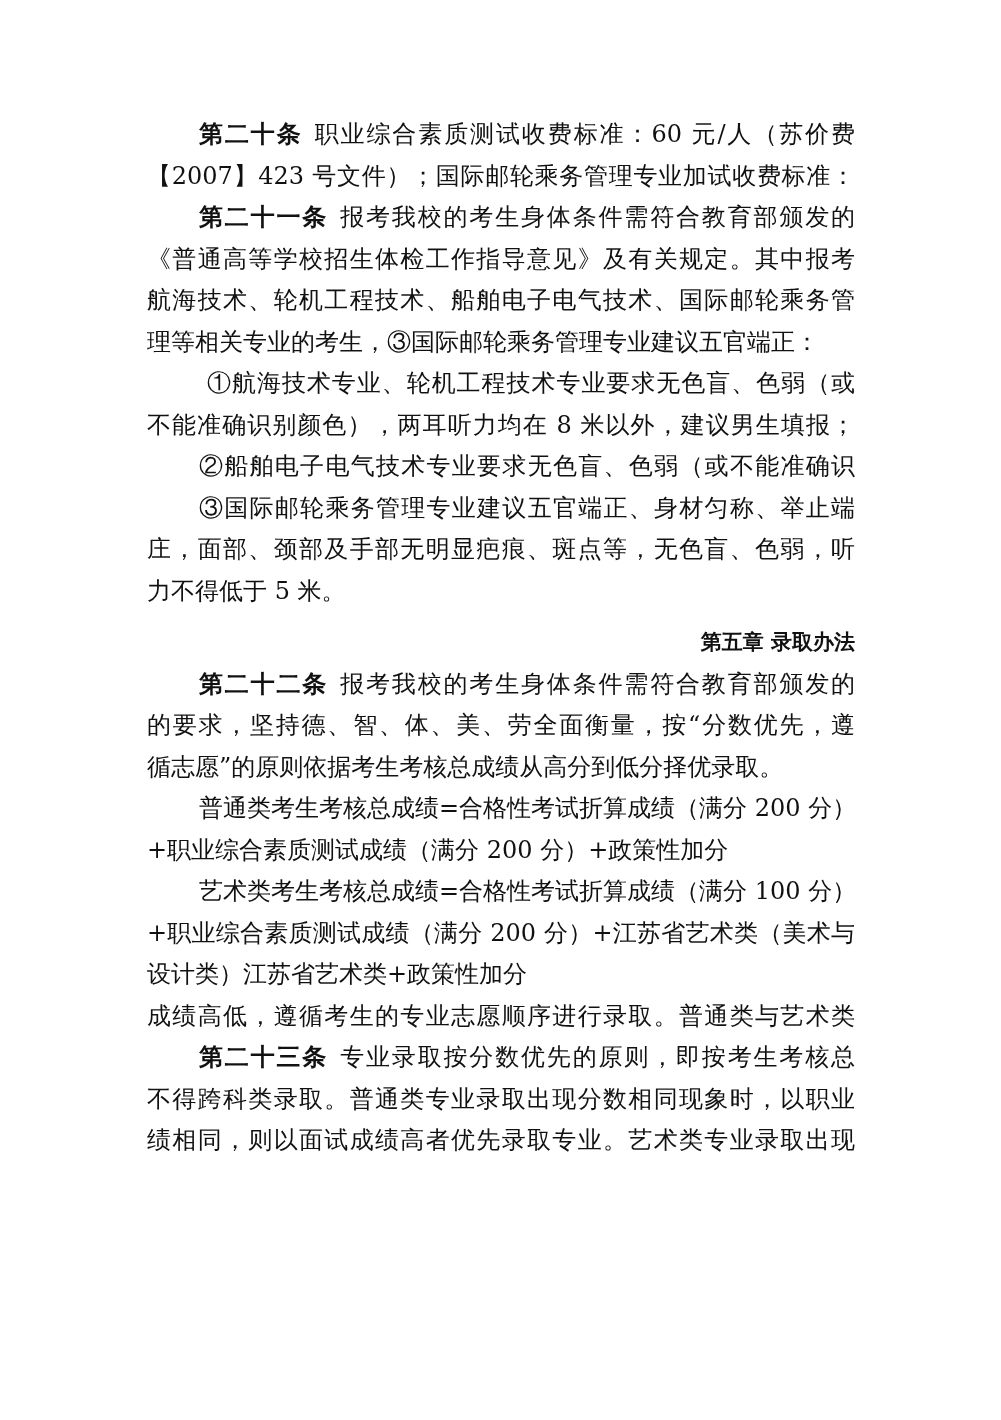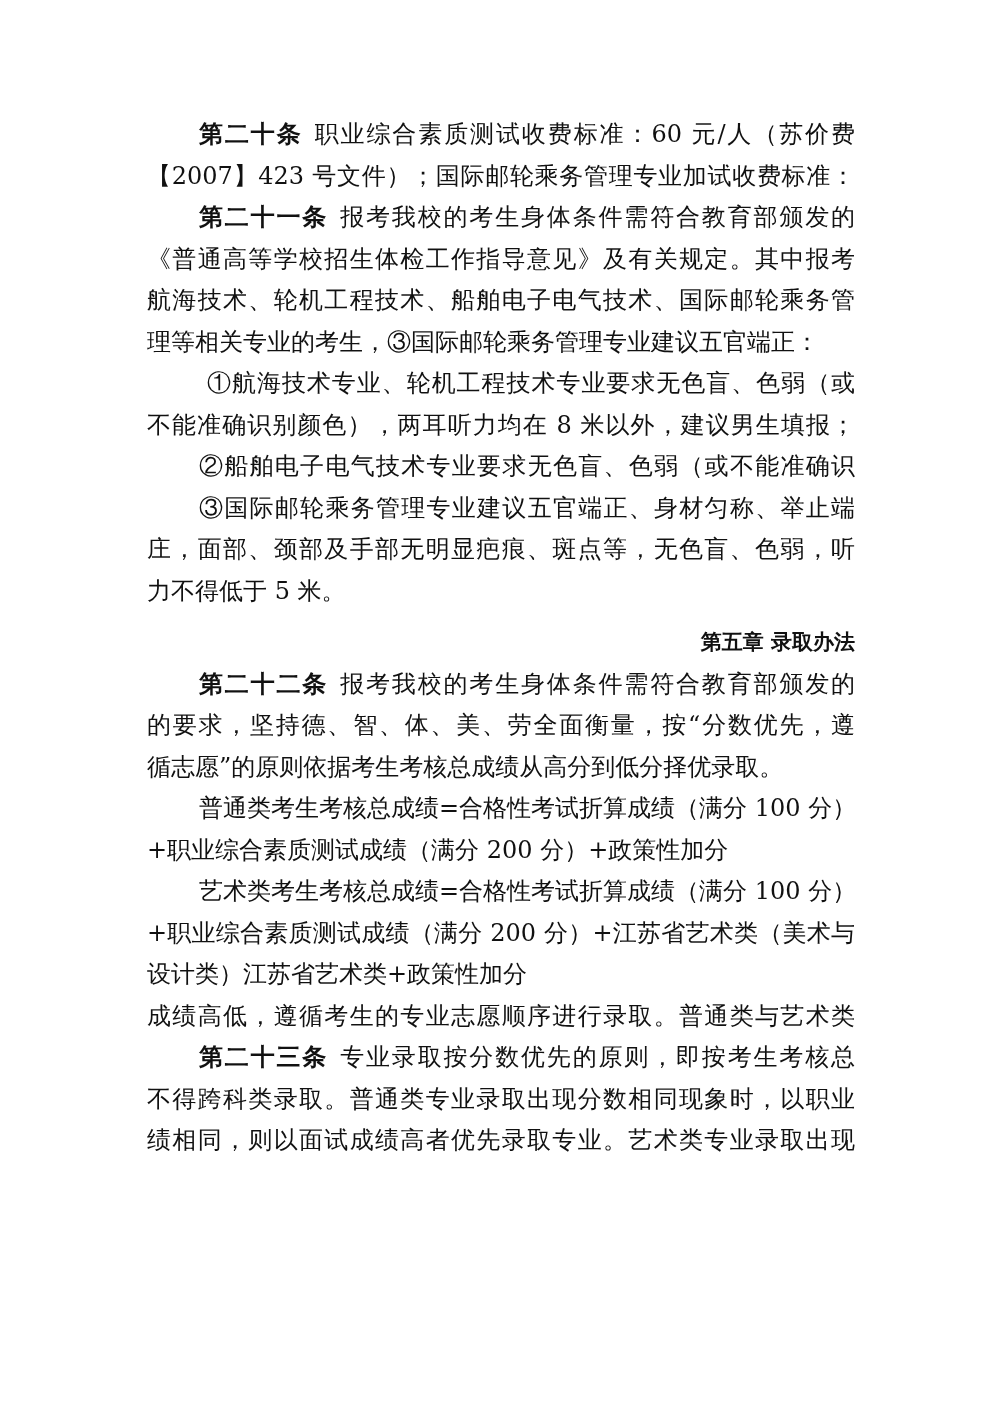--- a/index.html
+++ b/index.html
@@ -72,21 +72,21 @@
     <div class="line">庄，面部、颈部及手部无明显疤痕、斑点等，无色盲、色弱，听</div>
     <div class="line last">力不得低于 5 米。</div>
   </div>
 
   <div class="chapter">第五章 录取办法</div>
 
   <div>
     <div class="line indent"><span class="art-label">第二十二条</span><span>报考我校的考生身体条件需符合教育部颁发的</span></div>
     <div class="line">的要求，坚持德、智、体、美、劳全面衡量，按“分数优先，遵</div>
     <div class="line last">循志愿”的原则依据考生考核总成绩从高分到低分择优录取。</div>
-    <div class="line indent">普通类考生考核总成绩=合格性考试折算成绩（满分 100 分）</div>
+    <div class="line indent">普通类考生考核总成绩=合格性考试折算成绩（满分 200 分）</div>
     <div class="line last">+职业综合素质测试成绩（满分 200 分）+政策性加分</div>
     <div class="line indent">艺术类考生考核总成绩=合格性考试折算成绩（满分 100 分）</div>
     <div class="line">+职业综合素质测试成绩（满分 200 分）+江苏省艺术类（美术与</div>
     <div class="line last">设计类）江苏省艺术类+政策性加分</div>
   </div>
 
   <div>
     <div class="line">成绩高低，遵循考生的专业志愿顺序进行录取。普通类与艺术类</div>
     <div class="line indent"><span class="art-label">第二十三条</span><span>专业录取按分数优先的原则，即按考生考核总</span></div>
     <div class="line">不得跨科类录取。普通类专业录取出现分数相同现象时，以职业</div>

